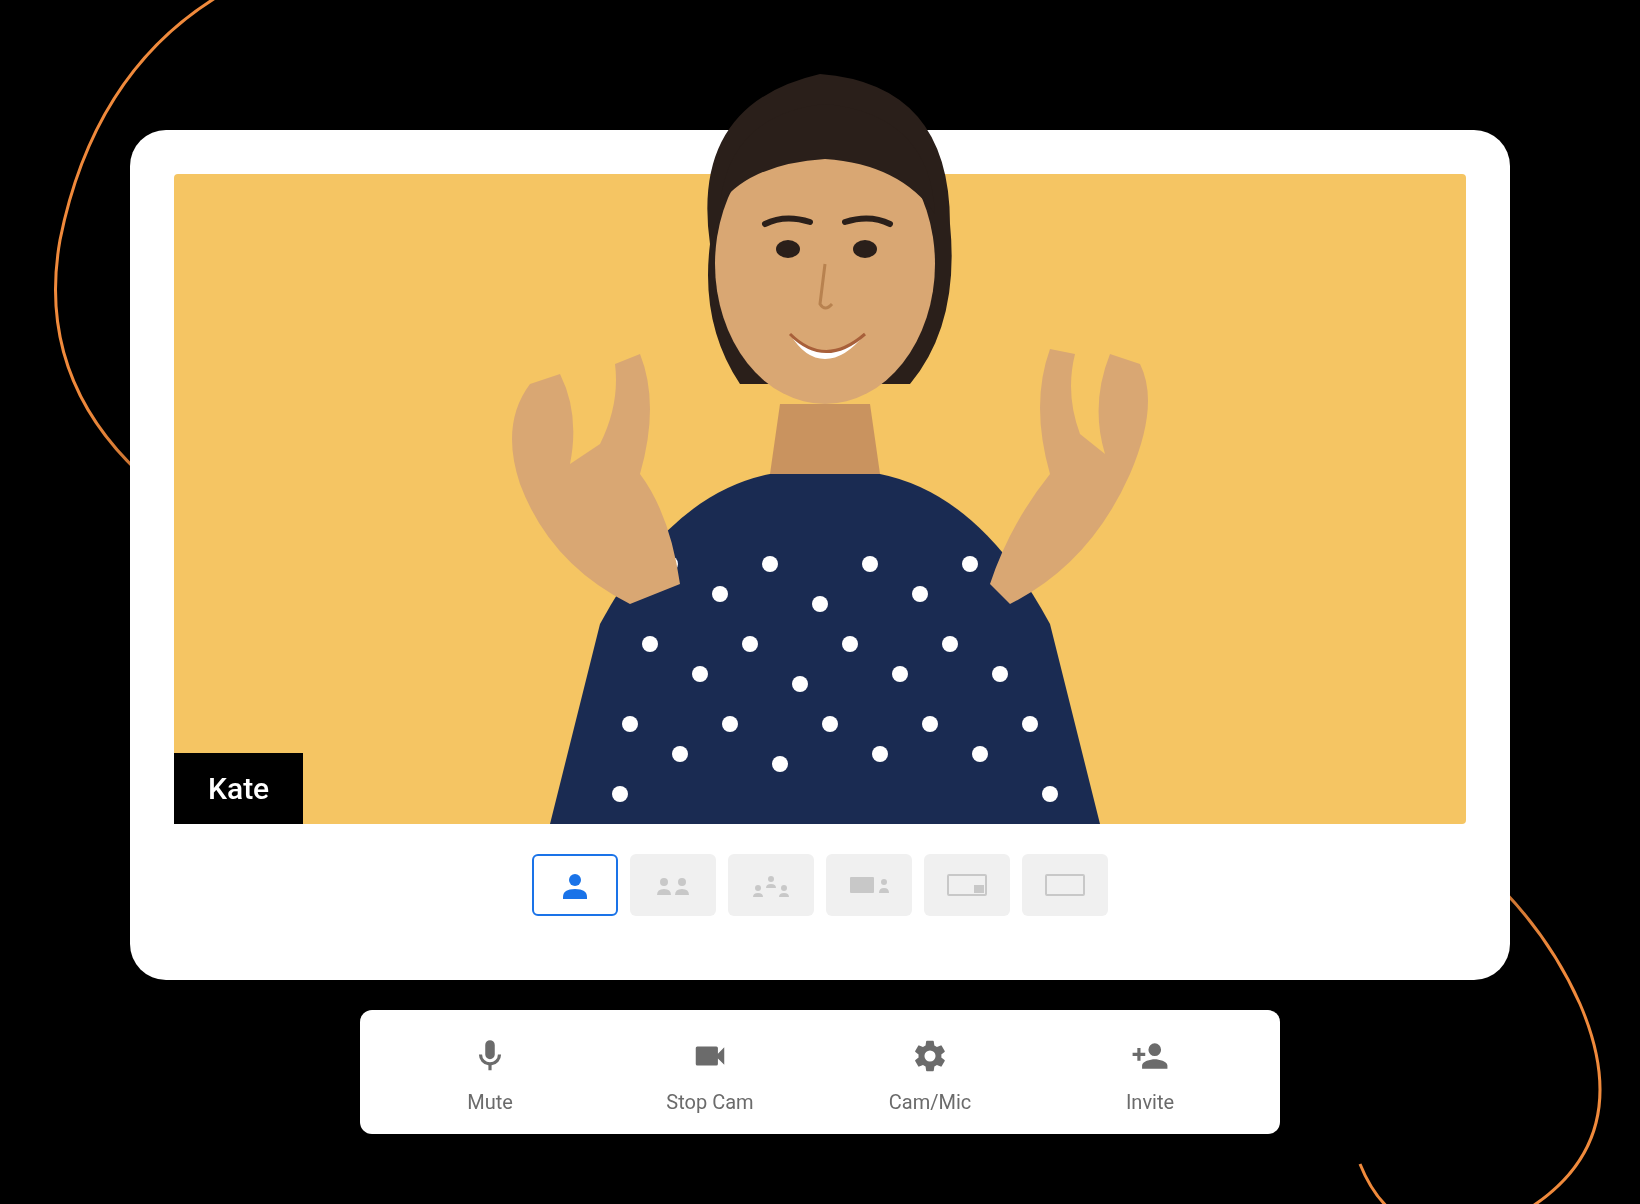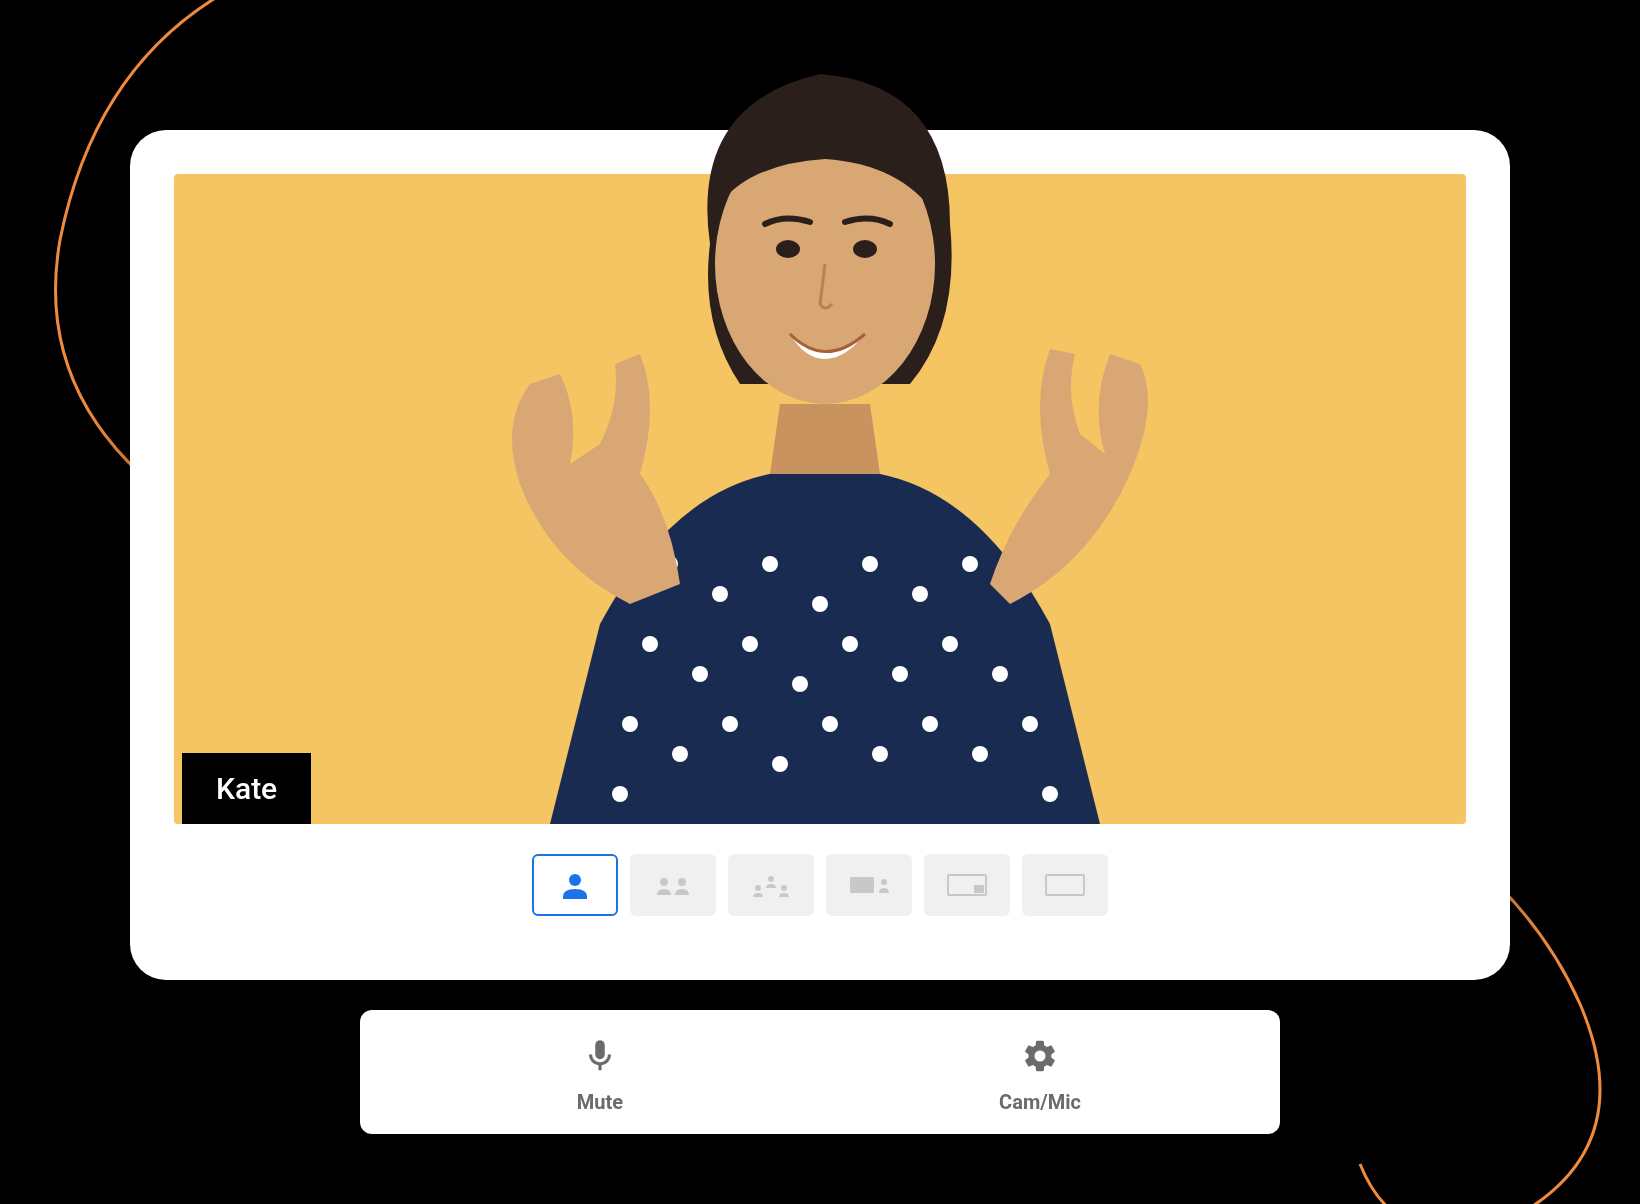--- a/index.html
+++ b/index.html
@@ -65,21 +65,21 @@
       left: 50%;
       transform: translateX(-50%);
       width: 900px;
       height: 820px;
       z-index: 2;
     }
 
     .name-badge {
       position: absolute;
       bottom: 0;
-      left: 8px;
+      left: 0;
       background: #000;
       color: #fff;
       padding: 18px 34px;
       font-size: 30px;
       font-weight: 500;
       z-index: 3;
     }
 
     .layout-picker {
       display: flex;
@@ -145,21 +145,21 @@
 
     .control-icon svg {
       width: 38px;
       height: 38px;
       fill: #6b6b6b;
     }
 
     .control-label {
       font-size: 20px;
       color: #6b6b6b;
-      font-weight: 700;
+      font-weight: 400;
       text-align: right;
     }
 
     .leave-icon-circle {
       width: 44px;
       height: 44px;
       border-radius: 50%;
       background: #e94f3a;
       display: flex;
       align-items: center;
@@ -300,26 +300,42 @@
 
   <div class="control-btn">
     <div class="control-icon">
       <svg viewBox="0 0 24 24">
           <path d="M12 14a3 3 0 0 0 3-3V5a3 3 0 0 0-6 0v6a3 3 0 0 0 3 3zm5-3a5 5 0 0 1-10 0H5a7 7 0 0 0 6 6.92V21h2v-3.08A7 7 0 0 0 19 11h-2z"></path>
         </svg>
     </div>
     <span class="control-label">Mute</span>
   </div>
 
+  <div class="control-btn">
+    <div class="control-icon">
+      <svg viewBox="0 0 24 24">
+          <path d="M17 10.5V7a1 1 0 0 0-1-1H4a1 1 0 0 0-1 1v10a1 1 0 0 0 1 1h12a1 1 0 0 0 1-1v-3.5l4 4v-11l-4 4z"></path>
+        </svg>
+    </div>
+    <span class="control-label">Stop Cam</span>
+  </div>
 
   <div class="control-btn">
     <div class="control-icon">
       <svg viewBox="0 0 24 24">
           <path d="M19.14 12.94a7.07 7.07 0 0 0 .05-.94 7.07 7.07 0 0 0-.05-.94l2.03-1.58a.5.5 0 0 0 .12-.64l-1.92-3.32a.5.5 0 0 0-.61-.22l-2.39.96a7.03 7.03 0 0 0-1.62-.94l-.36-2.54a.5.5 0 0 0-.5-.42h-3.84a.5.5 0 0 0-.5.42l-.36 2.54c-.58.24-1.12.56-1.62.94l-2.39-.96a.5.5 0 0 0-.61.22L2.65 8.84a.5.5 0 0 0 .12.64l2.03 1.58a7.07 7.07 0 0 0-.05.94c0 .32.02.63.05.94l-2.03 1.58a.5.5 0 0 0-.12.64l1.92 3.32a.5.5 0 0 0 .61.22l2.39-.96c.5.38 1.04.7 1.62.94l.36 2.54a.5.5 0 0 0 .5.42h3.84a.5.5 0 0 0 .5-.42l.36-2.54c.58-.24 1.12-.56 1.62-.94l2.39.96a.5.5 0 0 0 .61-.22l1.92-3.32a.5.5 0 0 0-.12-.64l-2.03-1.58zM12 15.5A3.5 3.5 0 1 1 15.5 12 3.5 3.5 0 0 1 12 15.5z"></path>
         </svg>
     </div>
     <span class="control-label">Cam/Mic</span>
   </div>
 
 
+  <div class="control-btn">
+    <div class="control-icon">
+      <svg viewBox="0 0 24 24">
+          <path d="M15 12a4 4 0 1 0-4-4 4 4 0 0 0 4 4zm-9-2V7H4v3H1v2h3v3h2v-3h3v-2H6zm9 4c-2.67 0-8 1.34-8 4v2h16v-2c0-2.66-5.33-4-8-4z"></path>
+        </svg>
+    </div>
+    <span class="control-label">Invite</span>
+  </div>
 
 
 </div>
 
 </body></html>

